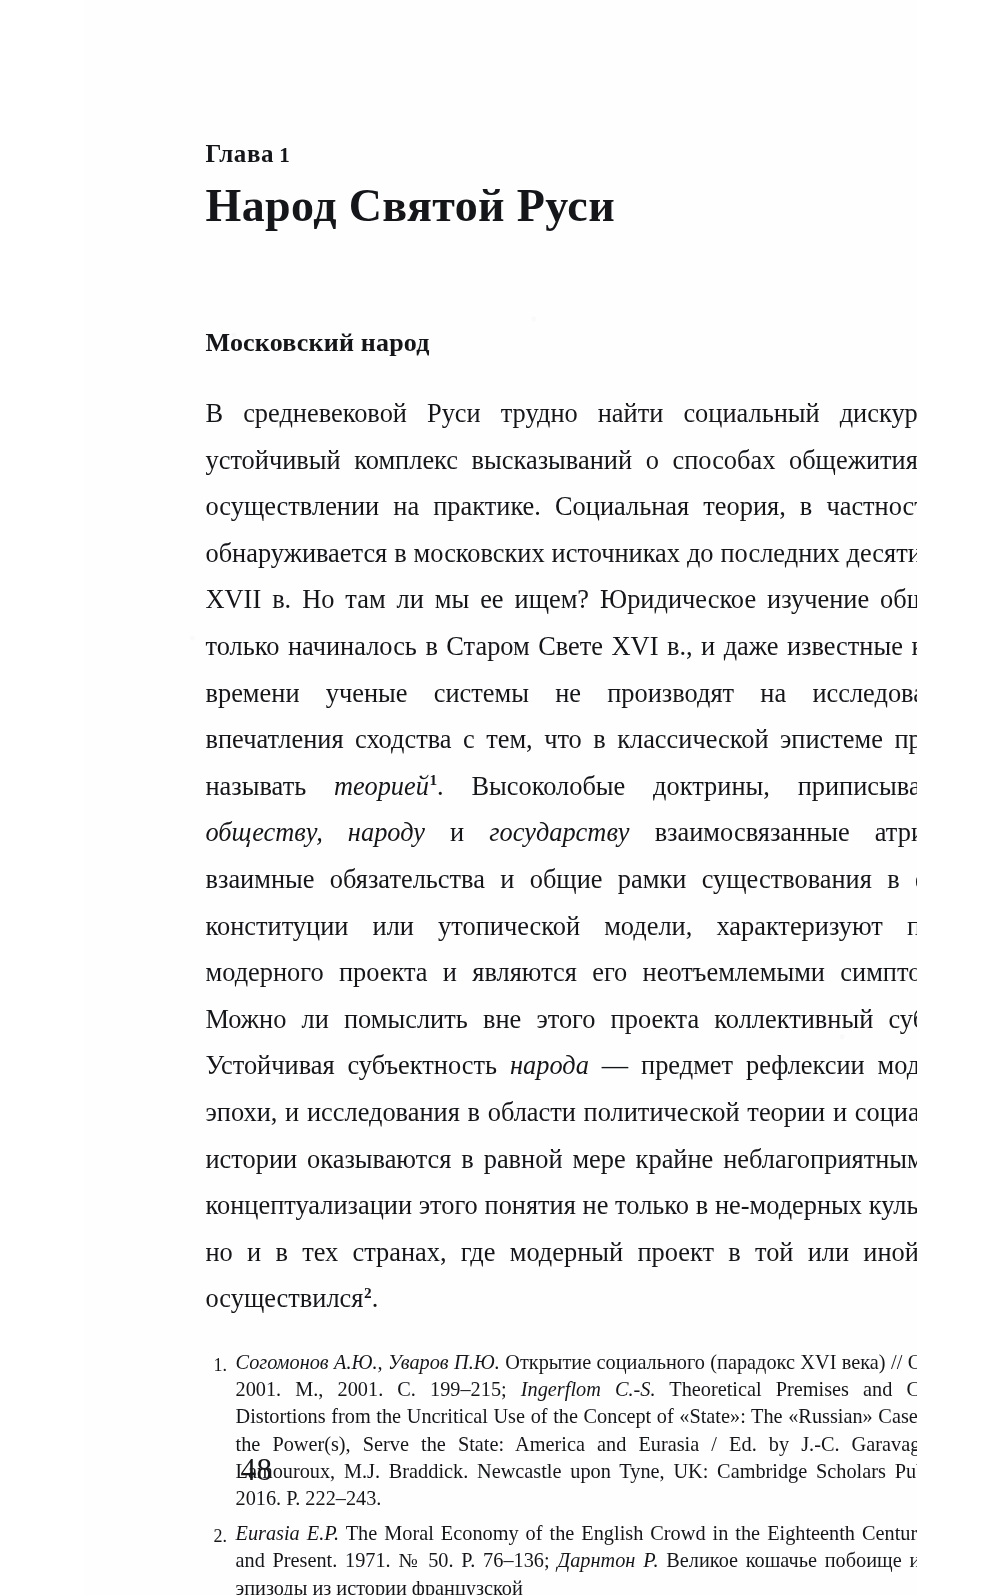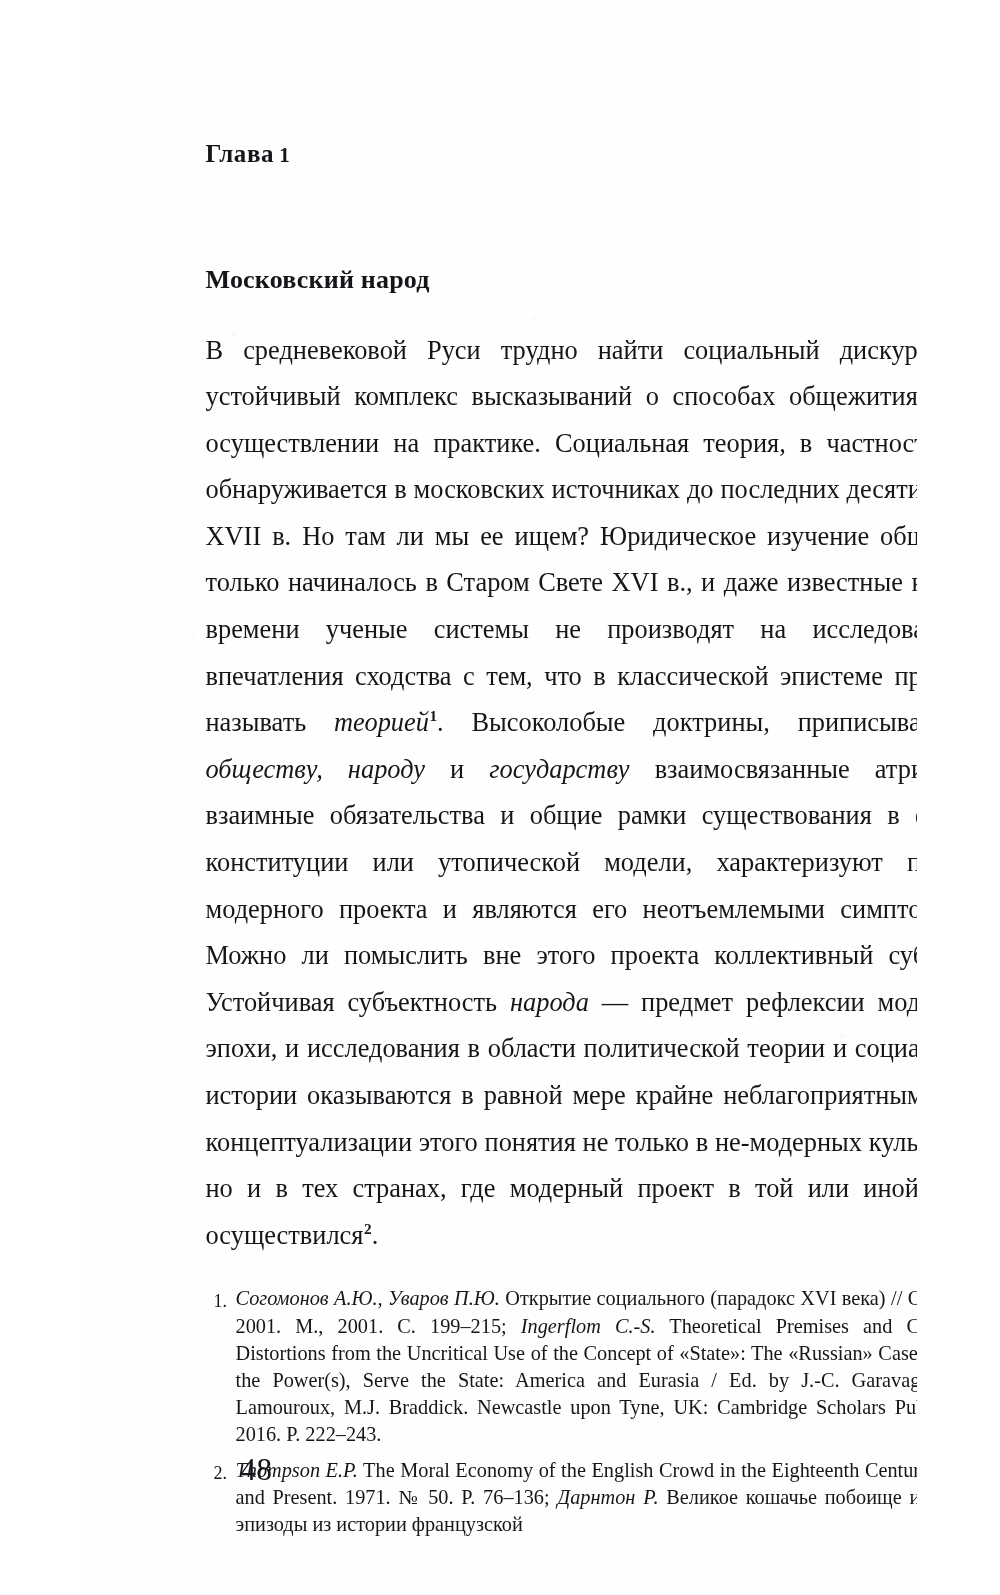--- a/index.html
+++ b/index.html
@@ -133,37 +133,38 @@
 <body>
 
 <div class="page">
 
   <div class="content">
 
     <div class="chapter-label">
       <span>Глава</span><span class="num">1</span>
     </div>
 
+    <h1 class="chapter-title">Народ Святой Руси</h1>
 
     <h2 class="section-heading">Московский народ</h2>
 
     <div class="body-text">
       <p><span>В средневековой Руси трудно найти социальный дискурс как устойчивый комплекс высказываний о способах общежития и их осуществлении на практике. Социальная теория, в частности, не обнаруживается в московских источниках до последних десятилетий XVII в. Но там ли мы ее ищем? Юридическое изучение общества только начиналось в Старом Свете XVI в., и даже известные к тому времени ученые системы не производят на исследователей впечатления сходства с тем, что в классической эпистеме принято называть </span><i>теорией</i><sup class="fn">1</sup><span>. Высоколобые доктрины, приписывающие </span><i>обществу, народу</i><span> и </span><i>государству</i><span> взаимосвязанные атрибуты, взаимные обязательства и общие рамки существования в форме конституции или утопической модели, характеризуют приход модерного проекта и являются его неотъемлемыми симптомами. Можно ли помыслить вне этого проекта коллективный субъект? Устойчивая субъектность </span><i>народа</i><span> — предмет рефлексии модерной эпохи, и исследования в области политической теории и социальной истории оказываются в равной мере крайне неблагоприятными для концептуализации этого понятия не только в не-модерных культурах, но и в тех странах, где модерный проект в той или иной мере осуществился</span><sup class="fn">2</sup><span>.</span></p>
     </div>
 
     <div class="footnotes">
 
       <div class="footnote">
         <div class="fn-num">1.</div>
         <div class="fn-body"><i>Согомонов А.Ю., Уваров П.Ю.</i><span> Открытие социального (парадокс XVI века) // Одиссей. 2001. М., 2001. С. 199–215; </span><i>Ingerflom C.-S.</i><span> Theoretical Premises and Cognitive Distortions from the Uncritical Use of the Concept of «State»: The «Russian» Case // Serve the Power(s), Serve the State: America and Eurasia / Ed. by J.-C. Garavaglia, Ch. Lamouroux, M.J. Braddick. Newcastle upon Tyne, UK: Cambridge Scholars Publishing, 2016. P. 222–243.</span></div>
       </div>
 
       <div class="footnote">
         <div class="fn-num">2.</div>
-        <div class="fn-body"><i>Thompson E.P.</i><span> The Moral Economy of the English Crowd in the Eighteenth Century // Past and Present. 1971. № 50. P. 76–136; </span><i>Дарнтон Р.</i><span> Великое кошачье побоище и другие эпизоды из истории французской</span></div>
+        <div class="fn-body"><i>Eurasia E.P.</i><span> The Moral Economy of the English Crowd in the Eighteenth Century // Past and Present. 1971. № 50. P. 76–136; </span><i>Дарнтон Р.</i><span> Великое кошачье побоище и другие эпизоды из истории французской</span></div>
       </div>
 
     </div>
 
   </div>
 
   <div class="folio">48</div>
 
 </div>
 

